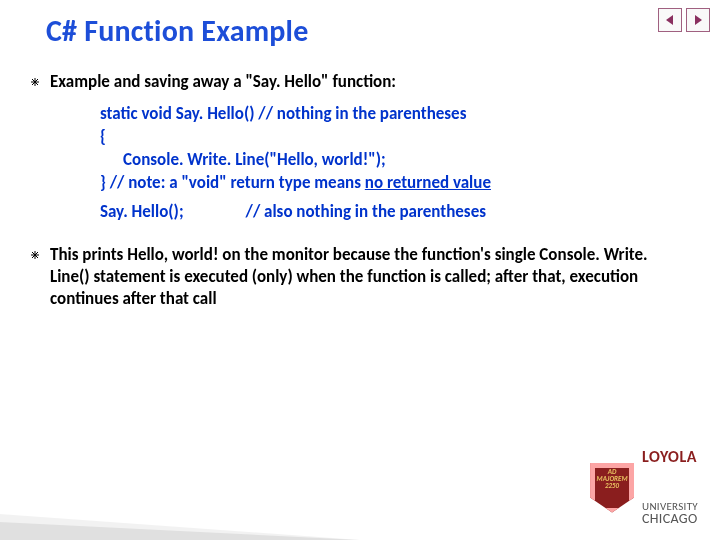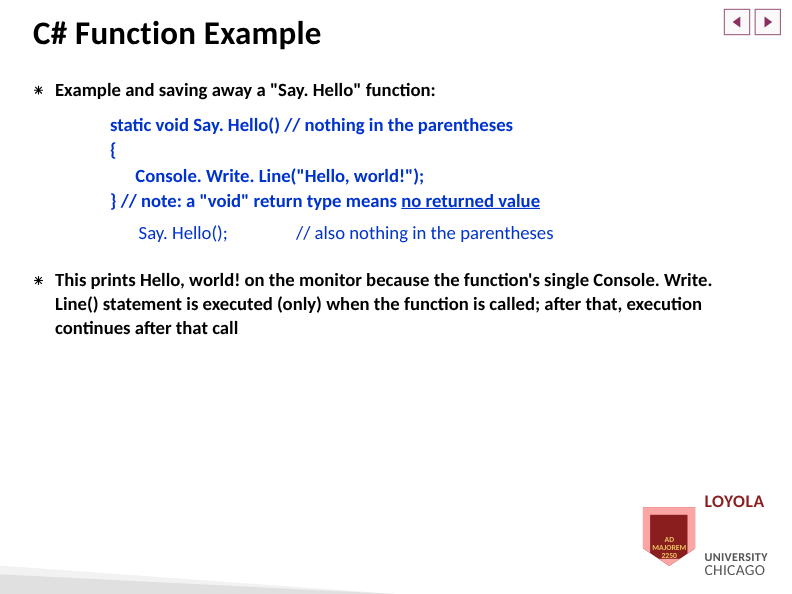--- a/index.html
+++ b/index.html
@@ -15,22 +15,22 @@
   .slide {
     padding: 12px 30px 0 30px;
     box-sizing: border-box;
     width: 100%;
     height: 100%;
     position: relative;
   }
   .title {
     font-size: 30px;
     font-weight: 700;
-    color: #000000;
-    margin: 0 0 22px 0;
+    color: #1d4ed8;
+    margin: 0 0 22px 16px;
     letter-spacing: 0.2px;
   }
   .bullet {
     display: flex;
     align-items: flex-start;
     margin-bottom: 10px;
     font-size: 17px;
     color: #000;
     line-height: 1.3;
   }
@@ -46,23 +46,23 @@
   .code-block {
     margin: 6px 0 4px 70px;
     font-family: inherit;
     font-size: 17px;
     font-weight: 700;
     color: #0033cc;
     line-height: 1.35;
     white-space: pre;
   }
   .call-line {
-    margin: 6px 0 22px 96px;
+    margin: 6px 0 22px 70px;
     font-size: 17px;
-    font-weight: 400;
+    font-weight: 700;
     color: #0033cc;
   }
   .call-line .comment { margin-left: 62px; }
   .u { text-decoration: underline; }
   .nav-buttons {
     position: absolute;
     top: 8px;
     right: 10px;
     display: flex;
     gap: 4px;
@@ -83,29 +83,29 @@
     right: 22px;
     bottom: 14px;
     display: flex;
     align-items: center;
     gap: 8px;
   }
   .shield {
     width: 34px;
     height: 40px;
     background: #8a1e1e;
-    border: 7px solid #fca5a5;
+    border: 5px solid #fca5a5;
     position: relative;
     clip-path: polygon(0 0, 100% 0, 100% 70%, 50% 100%, 0 70%);
-    display:flex;align-items:flex-end;justify-content:center;
+    display:flex;align-items:flex-start;justify-content:center;font-style:italic;
   }
   .shield-inner{font-size:7px;color:#e8c060;font-weight:700;text-align:center;line-height:1;}
   .logo-text { line-height: 1; }
   .logo-text .l1 { font-size: 16px; font-weight:700; color:#8a1e1e; letter-spacing:0.5px; }
-  .logo-text .l2 { font-size: 11px; font-weight:700; color:#555; letter-spacing:0.3px;margin-top:36px; }
+  .logo-text .l2 { font-size: 11px; font-weight:400; color:#555; letter-spacing:0.3px;margin-top:36px; }
   .logo-text .l3 { font-size: 14px; font-weight:400; color:#555; letter-spacing:0.3px; }
   .wedge {
     position: absolute;
     left: 0;
     bottom: 0;
     width: 0;
     height: 0;
     border-left: 360px solid rgba(0,0,0,0.05);
     border-top: 26px solid transparent;
   }

